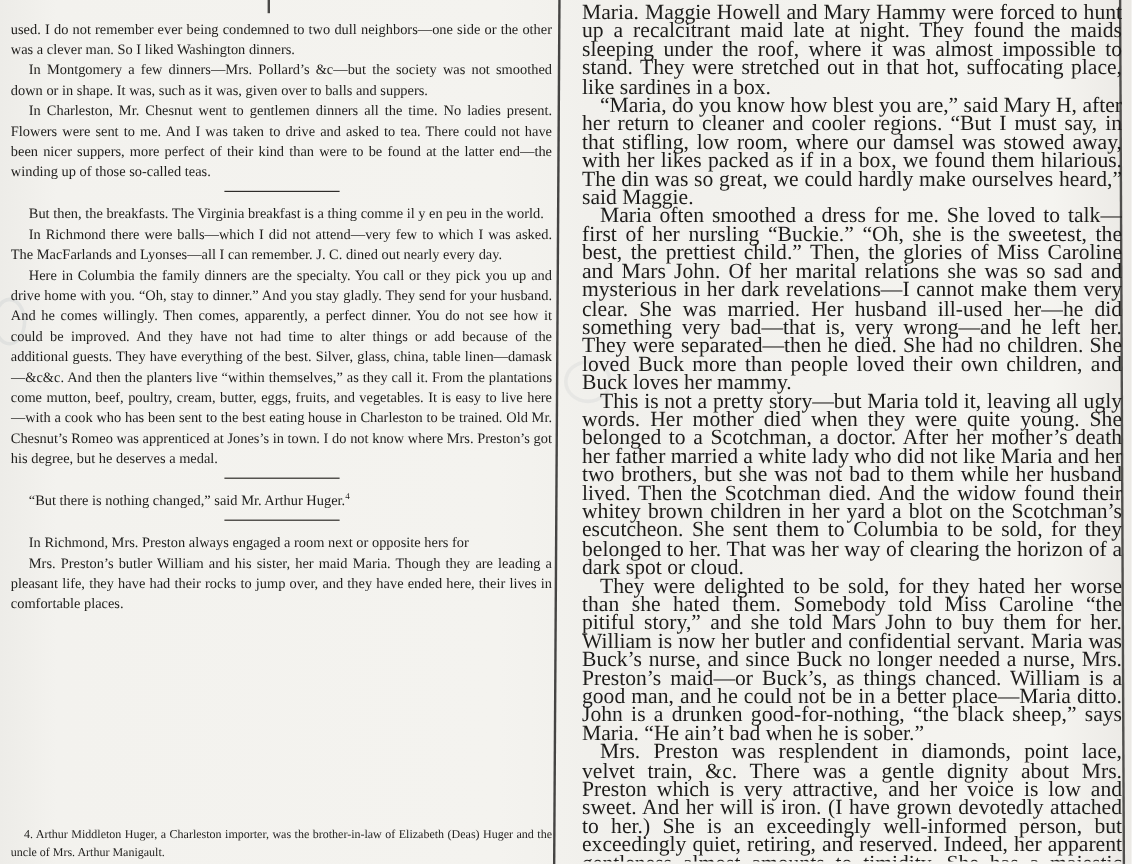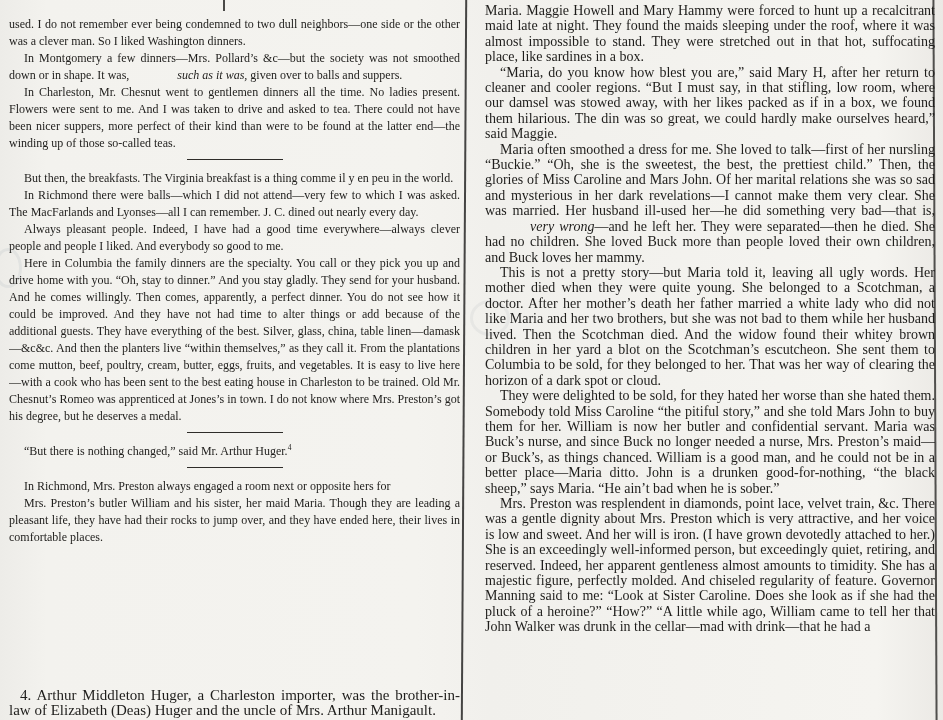--- a/index.html
+++ b/index.html
@@ -5,28 +5,28 @@
   html,body{margin:0;padding:0;}
   body{
     width:943px;height:720px;overflow:hidden;position:relative;
     background:linear-gradient(90deg,#edecE8 0%,#f3f2ee 5%,#f4f3ef 44%,#f1f0ec 52%,#f5f4f0 93%,#ebe9e5 100%);
     font-family:"Liberation Serif","DejaVu Serif",serif;
     color:#1e1d1b;
     -webkit-font-smoothing:antialiased;
   }
   .col{position:absolute;text-align:justify;overflow:hidden;}
   .col-left{left:9px;top:16px;width:451px;height:672px;font-size:12px;line-height:17px;}
-  .col-right{left:485px;top:3px;width:450px;height:715px;font-size:14px;line-height:15.4px;}
+  .col-right{left:485px;top:3px;width:450px;height:715px;font-size:18px;line-height:15.4px;}
   p{margin:0;text-align:justify;}
   .indent{text-indent:15px;}
-  .italic{font-style:italic;margin-left:45px;}
+  .italic{}
   .divider{width:96px;height:0;border-top:1.6px solid #2e2c29;margin:7px auto 10px auto;}
   .footnote{
     position:absolute;left:9px;bottom:2px;width:451px;
-    font-size:15px;line-height:15.2px;text-align:justify;text-indent:11px;
+    font-size:10px;line-height:15.2px;text-align:justify;text-indent:11px;
   }
   sup{font-size:0.62em;vertical-align:super;line-height:0;}
   .gutter-line{position:absolute;left:463px;top:-4px;width:2px;height:730px;background:#454443;transform:rotate(0.35deg);}
   .edge-line{position:absolute;left:934px;top:-4px;width:2px;height:730px;background:#504f4d;transform:rotate(-0.25deg);}
   .top-tick{position:absolute;left:223px;top:0;width:2px;height:11px;background:#4a4947;}
   .scan-smudge-1{position:absolute;left:-6px;top:248px;width:22px;height:34px;border:3px solid rgba(130,150,165,0.12);border-radius:50%;}
   .scan-smudge-2{position:absolute;left:470px;top:300px;width:34px;height:30px;border:3px solid rgba(140,150,160,0.10);border-radius:50%;}
 </style>
 </head>
 <body>
@@ -37,21 +37,20 @@
 <div class="scan-smudge-1"></div>
 <div class="scan-smudge-2"></div>
 
 <div class="col col-left">
   <p>used. I do not remember ever being condemned to two dull neighbors—one side or the other was a clever man. So I liked Washington dinners.</p>
   <p class="indent"><span>In Montgomery a few dinners—Mrs. Pollard’s &amp;c—but the society was not smoothed down or in shape. It was, </span><span class="italic">such as it was,</span><span> given over to balls and suppers.</span></p>
   <p class="indent">In Charleston, Mr. Chesnut went to gentlemen dinners all the time. No ladies present. Flowers were sent to me. And I was taken to drive and asked to tea. There could not have been nicer suppers, more perfect of their kind than were to be found at the latter end—the winding up of those so-called teas.</p>
   <div class="divider"></div>
   <p class="indent">But then, the breakfasts. The Virginia breakfast is a thing comme il y en peu in the world.</p>
   <p class="indent">In Richmond there were balls—which I did not attend—very few to which I was asked. The MacFarlands and Lyonses—all I can remember. J. C. dined out nearly every day.</p>
-  <p class="indent">Always pleasant people. Indeed, I have had a good time everywhere—always clever people and people I liked. And everybody so good to me.</p>
   <p class="indent">Here in Columbia the family dinners are the specialty. You call or they pick you up and drive home with you. “Oh, stay to dinner.” And you stay gladly. They send for your husband. And he comes willingly. Then comes, apparently, a perfect dinner. You do not see how it could be improved. And they have not had time to alter things or add because of the additional guests. They have everything of the best. Silver, glass, china, table linen—damask—&amp;c&amp;c. And then the planters live “within themselves,” as they call it. From the plantations come mutton, beef, poultry, cream, butter, eggs, fruits, and vegetables. It is easy to live here—with a cook who has been sent to the best eating house in Charleston to be trained. Old Mr. Chesnut’s Romeo was apprenticed at Jones’s in town. I do not know where Mrs. Preston’s got his degree, but he deserves a medal.</p>
   <div class="divider"></div>
   <p class="indent"><span>“But there is nothing changed,” said Mr. Arthur Huger.</span><sup>4</sup></p>
   <div class="divider"></div>
   <p class="indent">In Richmond, Mrs. Preston always engaged a room next or opposite hers for</p>
   <p class="indent">Mrs. Preston’s butler William and his sister, her maid Maria. Though they are leading a pleasant life, they have had their rocks to jump over, and they have ended here, their lives in comfortable places.</p>
 </div>
 
 <p class="footnote">4. Arthur Middleton Huger, a Charleston importer, was the brother-in-law of Elizabeth (Deas) Huger and the uncle of Mrs. Arthur Manigault.</p>
 

